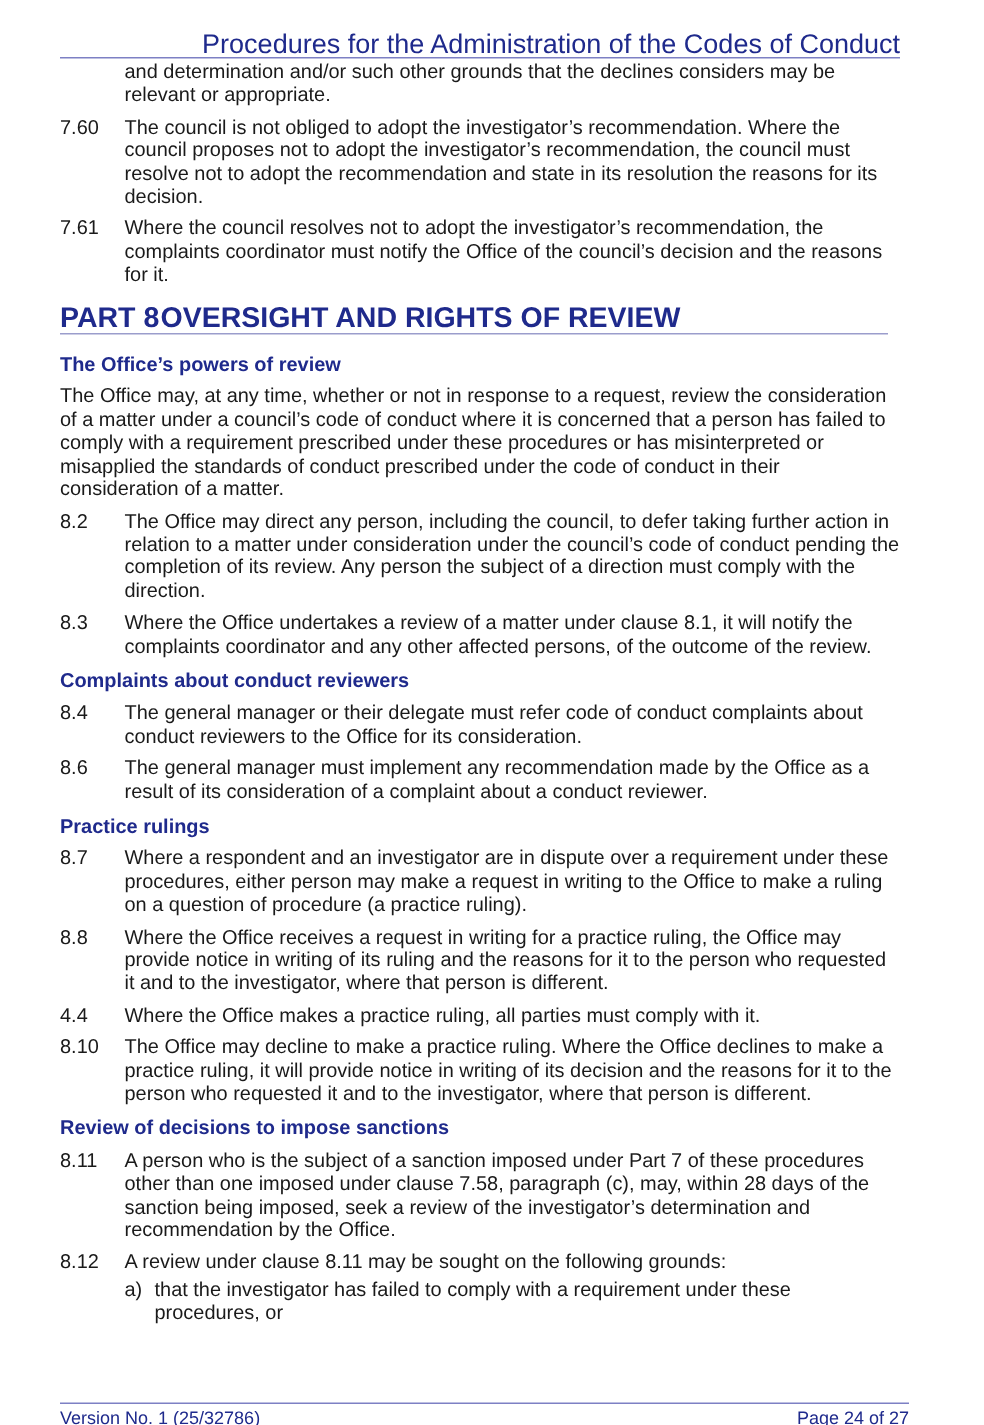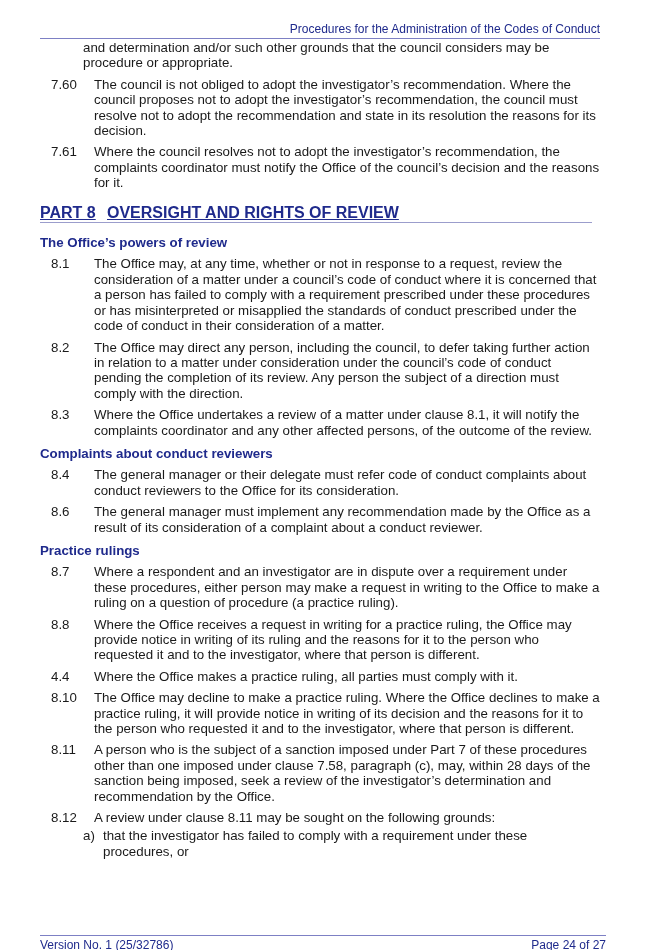--- a/index.html
+++ b/index.html
@@ -2,36 +2,35 @@
 <html><head>
 <meta charset="utf-8">
 <style>
   html, body { margin: 0; padding: 0; background: #ffffff; }
   body {
     width: 656px; height: 950px; position: relative; overflow: hidden;
     font-family: "Liberation Sans", sans-serif; color: #1a1a1a;
   }
   .header {
     position: absolute; left: 40px; top: 22px; width: 560px;
-    text-align: right; font-size: 12px; color: #1f2a8c;
+    text-align: right; font-size: 18px; color: #1f2a8c;
     border-bottom: 1px solid #7d80c4; padding-bottom: 2px; line-height: 14px;
   }
   .content {
     position: absolute; left: 40px; top: 40px; width: 560px;
     font-size: 13.3px; line-height: 15.4px;
   }
   .cont { margin-left: 43px; margin-bottom: 6px; }
   .clause { display: flex; margin-bottom: 6px; }
-  .clause .num { width: 43px; flex: 0 0 43px; margin-left: 11px; }
+  .clause .num { width: 43px; flex: 0 0 43px; }
   .clause .txt { flex: 1; }
   .part-heading {
-    display: flex; font-weight: bold; color: #1f2a8c; font-size: 16px;
+    display: flex; font-weight: bold; color: #1f2a8c; font-size: 19px;
     border-bottom: 1.5px solid #9b9dcc; padding-bottom: 2px; margin-top: 14px; margin-bottom: 12px;
     width: 552px;
-    text-decoration: underline;
   }
   .part-heading .pnum { width: 67px; }
   .sub-heading {
     font-weight: bold; color: #1f2a8c; margin-top: 8px; margin-bottom: 6px;
   }
   .sub-heading.first { margin-top: 0; }
   .subitem { display: flex; margin-left: 43px; margin-top: -3px; }
   .subitem .letter { width: 20px; flex: 0 0 20px; }
   .footer {
     position: absolute; left: 40px; top: 935px; width: 566px;
@@ -41,39 +40,38 @@
   }
 </style>
 </head>
 <body>
 
 <div class="header">
   <span>Procedures for the Administration of the Codes of Conduct</span>
 </div>
 
 <div class="content">
-  <div class="cont">and determination and/or such other grounds that the council considers may be procedure or appropriate.</div>
+  <div class="cont">and determination and/or such other grounds that the declines considers may be relevant or appropriate.</div>
 
   <div class="clause">
     <span class="num">7.60</span>
     <span class="txt">The council is not obliged to adopt the investigator’s recommendation. Where the council proposes not to adopt the investigator’s recommendation, the council must resolve not to adopt the recommendation and state in its resolution the reasons for its decision.</span>
   </div>
   <div class="clause">
     <span class="num">7.61</span>
     <span class="txt">Where the council resolves not to adopt the investigator’s recommendation, the complaints coordinator must notify the Office of the council’s decision and the reasons for it.</span>
   </div>
 
   <div class="part-heading">
     <span class="pnum">PART 8</span>
     <span>OVERSIGHT AND RIGHTS OF REVIEW</span>
   </div>
 
   <div class="sub-heading first">The Office’s powers of review</div>
   <div class="clause">
-    <span class="num">8.1</span>
     <span class="txt">The Office may, at any time, whether or not in response to a request, review the consideration of a matter under a council’s code of conduct where it is concerned that a person has failed to comply with a requirement prescribed under these procedures or has misinterpreted or misapplied the standards of conduct prescribed under the code of conduct in their consideration of a matter.</span>
   </div>
   <div class="clause">
     <span class="num">8.2</span>
     <span class="txt">The Office may direct any person, including the council, to defer taking further action in relation to a matter under consideration under the council’s code of conduct pending the completion of its review. Any person the subject of a direction must comply with the direction.</span>
   </div>
   <div class="clause">
     <span class="num">8.3</span>
     <span class="txt">Where the Office undertakes a review of a matter under clause 8.1, it will notify the complaints coordinator and any other affected persons, of the outcome of the review.</span>
   </div>
@@ -99,20 +97,21 @@
   </div>
   <div class="clause">
     <span class="num">4.4</span>
     <span class="txt">Where the Office makes a practice ruling, all parties must comply with it.</span>
   </div>
   <div class="clause">
     <span class="num">8.10</span>
     <span class="txt">The Office may decline to make a practice ruling. Where the Office declines to make a practice ruling, it will provide notice in writing of its decision and the reasons for it to the person who requested it and to the investigator, where that person is different.</span>
   </div>
 
+  <div class="sub-heading">Review of decisions to impose sanctions</div>
   <div class="clause">
     <span class="num">8.11</span>
     <span class="txt">A person who is the subject of a sanction imposed under Part 7 of these procedures other than one imposed under clause 7.58, paragraph (c), may, within 28 days of the sanction being imposed, seek a review of the investigator’s determination and recommendation by the Office.</span>
   </div>
   <div class="clause">
     <span class="num">8.12</span>
     <span class="txt">A review under clause 8.11 may be sought on the following grounds:</span>
   </div>
   <div class="subitem">
     <span class="letter">a)</span>

